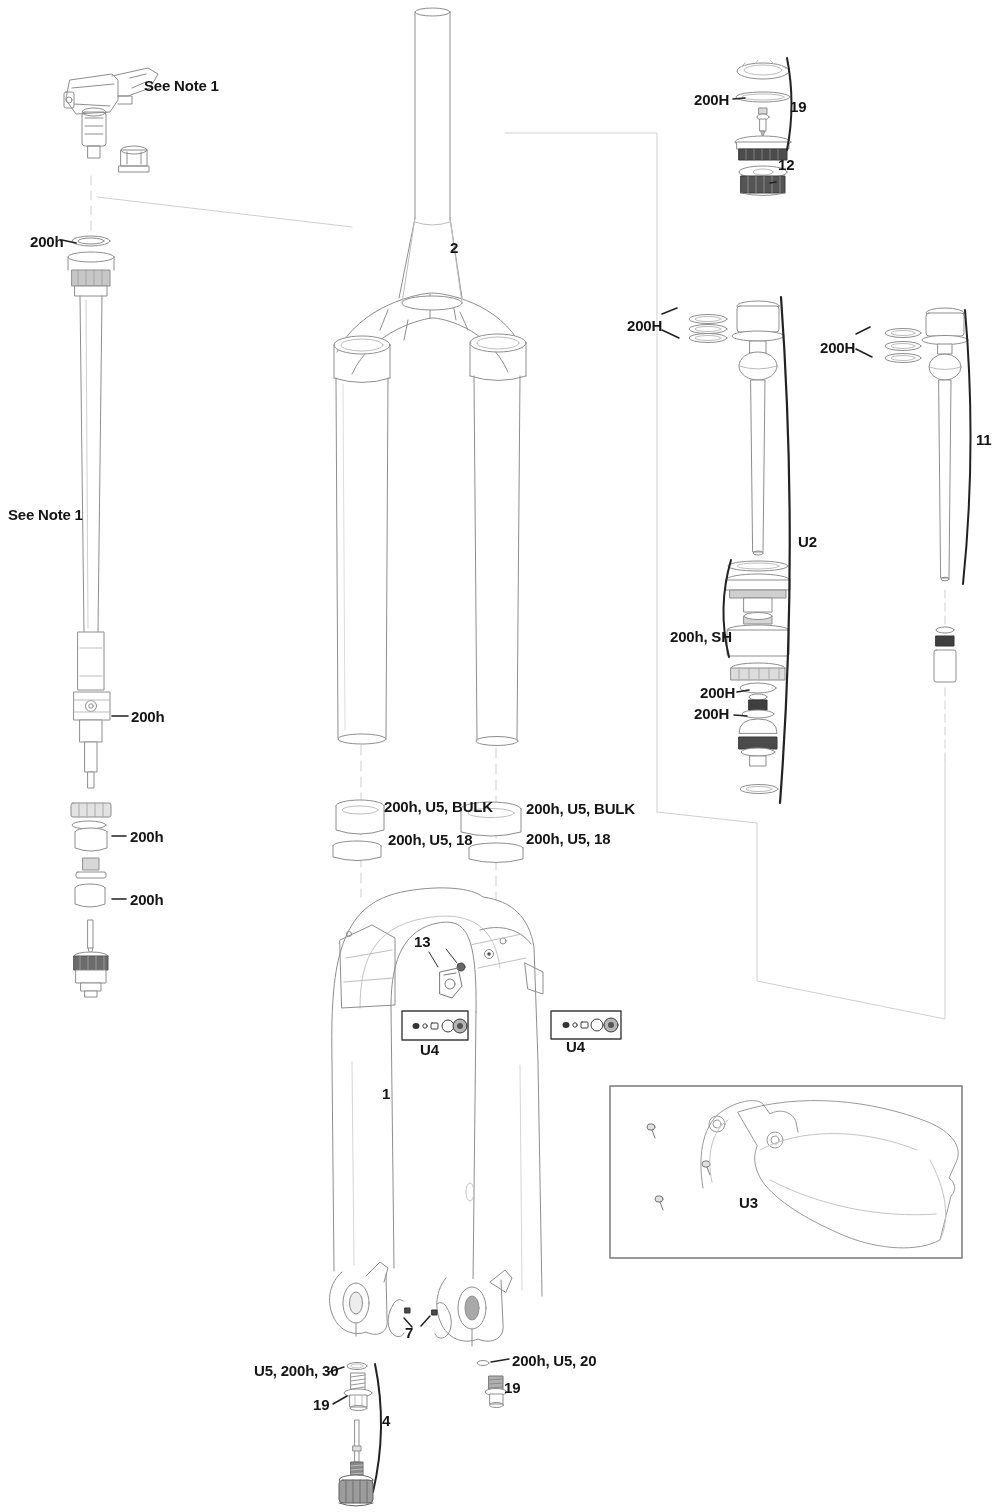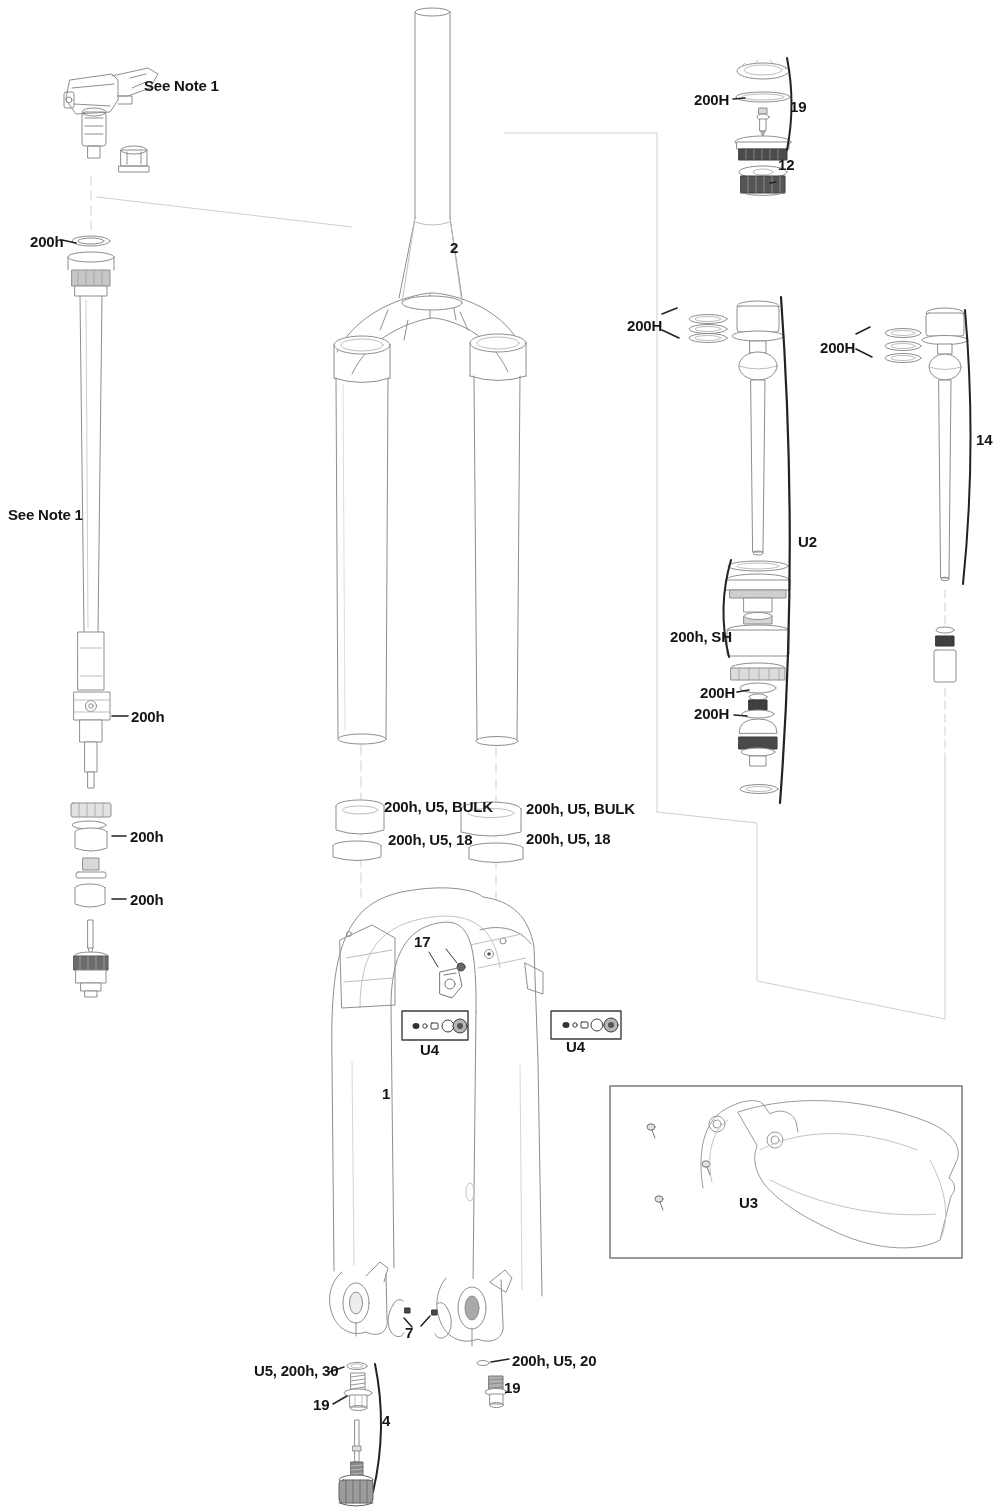--- a/index.html
+++ b/index.html
@@ -346,34 +346,34 @@
 </svg>
 
 <div class="lbl" style="left:144px;top:77px">See Note 1</div>
 <div class="lbl" style="left:30px;top:233px">200h</div>
 <div class="lbl" style="left:450px;top:239px">2</div>
 <div class="lbl" style="left:694px;top:91px">200H</div>
 <div class="lbl" style="left:790px;top:98px">19</div>
 <div class="lbl" style="left:778px;top:156px">12</div>
 <div class="lbl" style="left:627px;top:317px">200H</div>
 <div class="lbl" style="left:820px;top:339px">200H</div>
-<div class="lbl" style="left:976px;top:431px">14</div>
+<div class="lbl" style="left:976px;top:431px">11</div>
 <div class="lbl" style="left:798px;top:533px">U2</div>
 <div class="lbl" style="left:670px;top:628px">200h, SH</div>
 <div class="lbl" style="left:700px;top:684px">200H</div>
 <div class="lbl" style="left:694px;top:705px">200H</div>
 <div class="lbl" style="left:8px;top:506px">See Note 1</div>
 <div class="lbl" style="left:131px;top:708px">200h</div>
 <div class="lbl" style="left:130px;top:828px">200h</div>
 <div class="lbl" style="left:130px;top:891px">200h</div>
 <div class="lbl" style="left:384px;top:798px">200h, U5, BULK</div>
 <div class="lbl" style="left:388px;top:831px">200h, U5, 18</div>
 <div class="lbl" style="left:526px;top:800px">200h, U5, BULK</div>
 <div class="lbl" style="left:526px;top:830px">200h, U5, 18</div>
-<div class="lbl" style="left:414px;top:933px">17</div>
+<div class="lbl" style="left:414px;top:933px">13</div>
 <div class="lbl" style="left:420px;top:1041px">U4</div>
 <div class="lbl" style="left:566px;top:1038px">U4</div>
 <div class="lbl" style="left:382px;top:1085px">1</div>
 <div class="lbl" style="left:739px;top:1194px">U3</div>
 <div class="lbl" style="left:405px;top:1324px">7</div>
 <div class="lbl" style="left:254px;top:1362px">U5, 200h, 30</div>
 <div class="lbl" style="left:313px;top:1396px">19</div>
 <div class="lbl" style="left:382px;top:1412px">4</div>
 <div class="lbl" style="left:512px;top:1352px">200h, U5, 20</div>
 <div class="lbl" style="left:504px;top:1379px">19</div>

